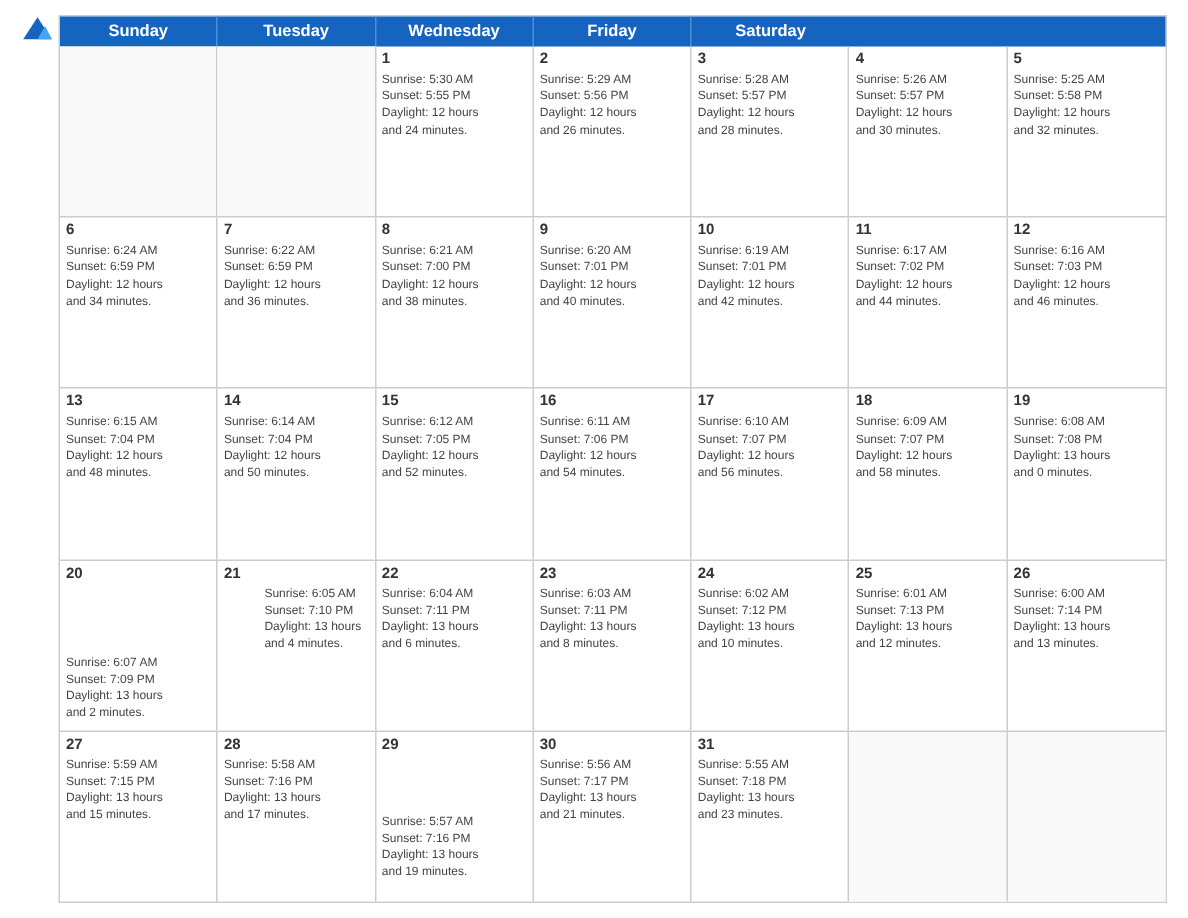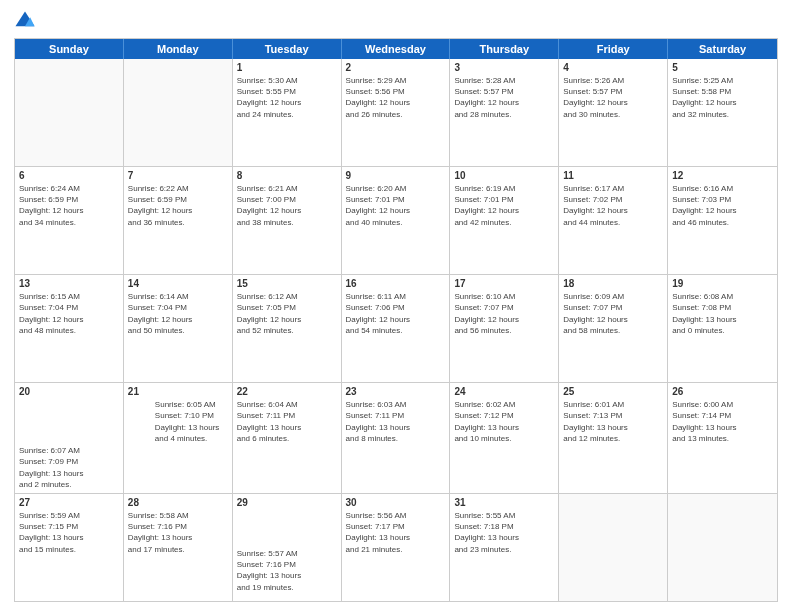--- a/index.html
+++ b/index.html
@@ -8,21 +8,20 @@
       height: 612px;
       font-family: Arial, sans-serif;
       background: #fff;
       overflow: hidden;
     }
     .page {
       width: 792px;
       height: 612px;
       padding: 10px 14px 10px 14px;
       display: flex;
-      flex-direction: column;
     }
     .header {
       display: flex;
       justify-content: space-between;
       align-items: flex-start;
       margin-bottom: 6px;
     }
     .logo {
       display: flex;
       align-items: center;
@@ -126,24 +125,22 @@
     </div>
     <div class="title-block">
       <div class="main-title"></div>
       <div class="subtitle"></div>
     </div>
   </div>
 
   <div class="calendar">
     <div class="cal-header-row">
     <div class="cal-header-cell">Sunday</div>
-        <div class="cal-header-cell">Monday</div>
         <div class="cal-header-cell">Tuesday</div>
         <div class="cal-header-cell">Wednesday</div>
-        <div class="cal-header-cell">Thursday</div>
         <div class="cal-header-cell">Friday</div>
         <div class="cal-header-cell">Saturday</div>
       </div>
     <div class="cal-body">
     <div class="cal-row">
           <div class="cal-cell empty"></div>
           <div class="cal-cell empty"></div>
           <div class="cal-cell">
             <span class="day-num">1</span>
             <div class="day-info" style="white-space: pre-line;">Sunrise: 5:30 AM

